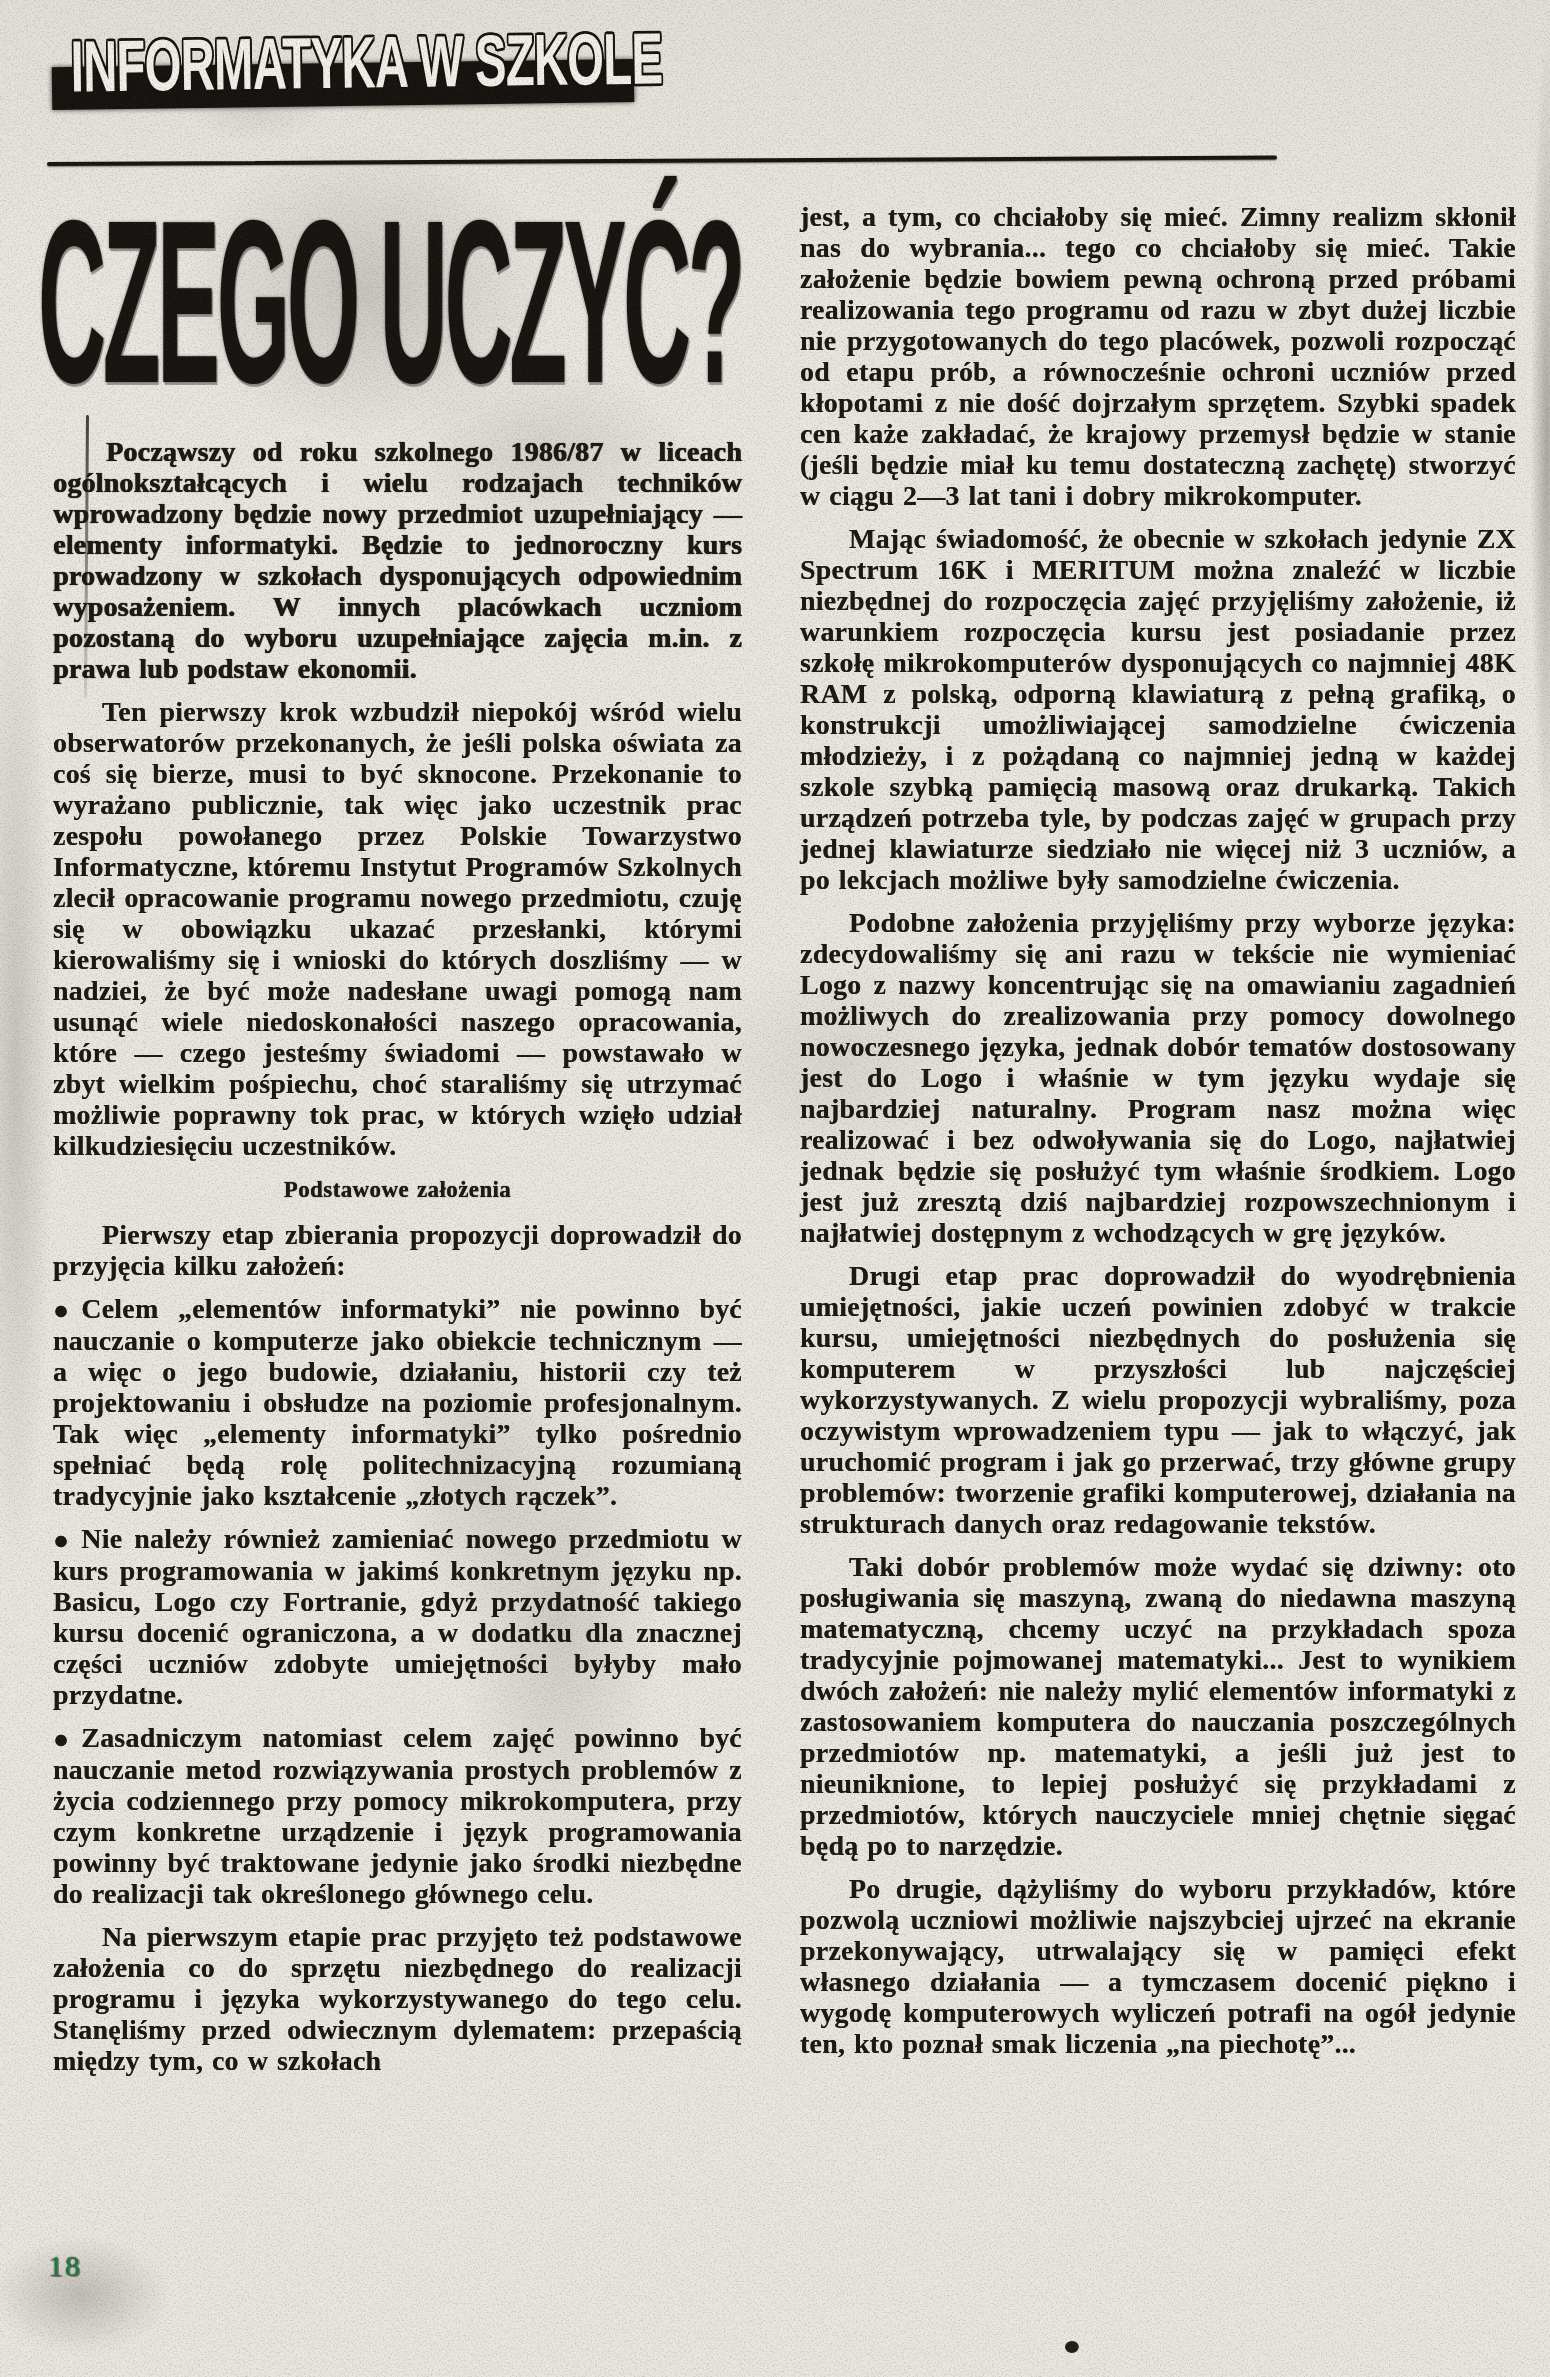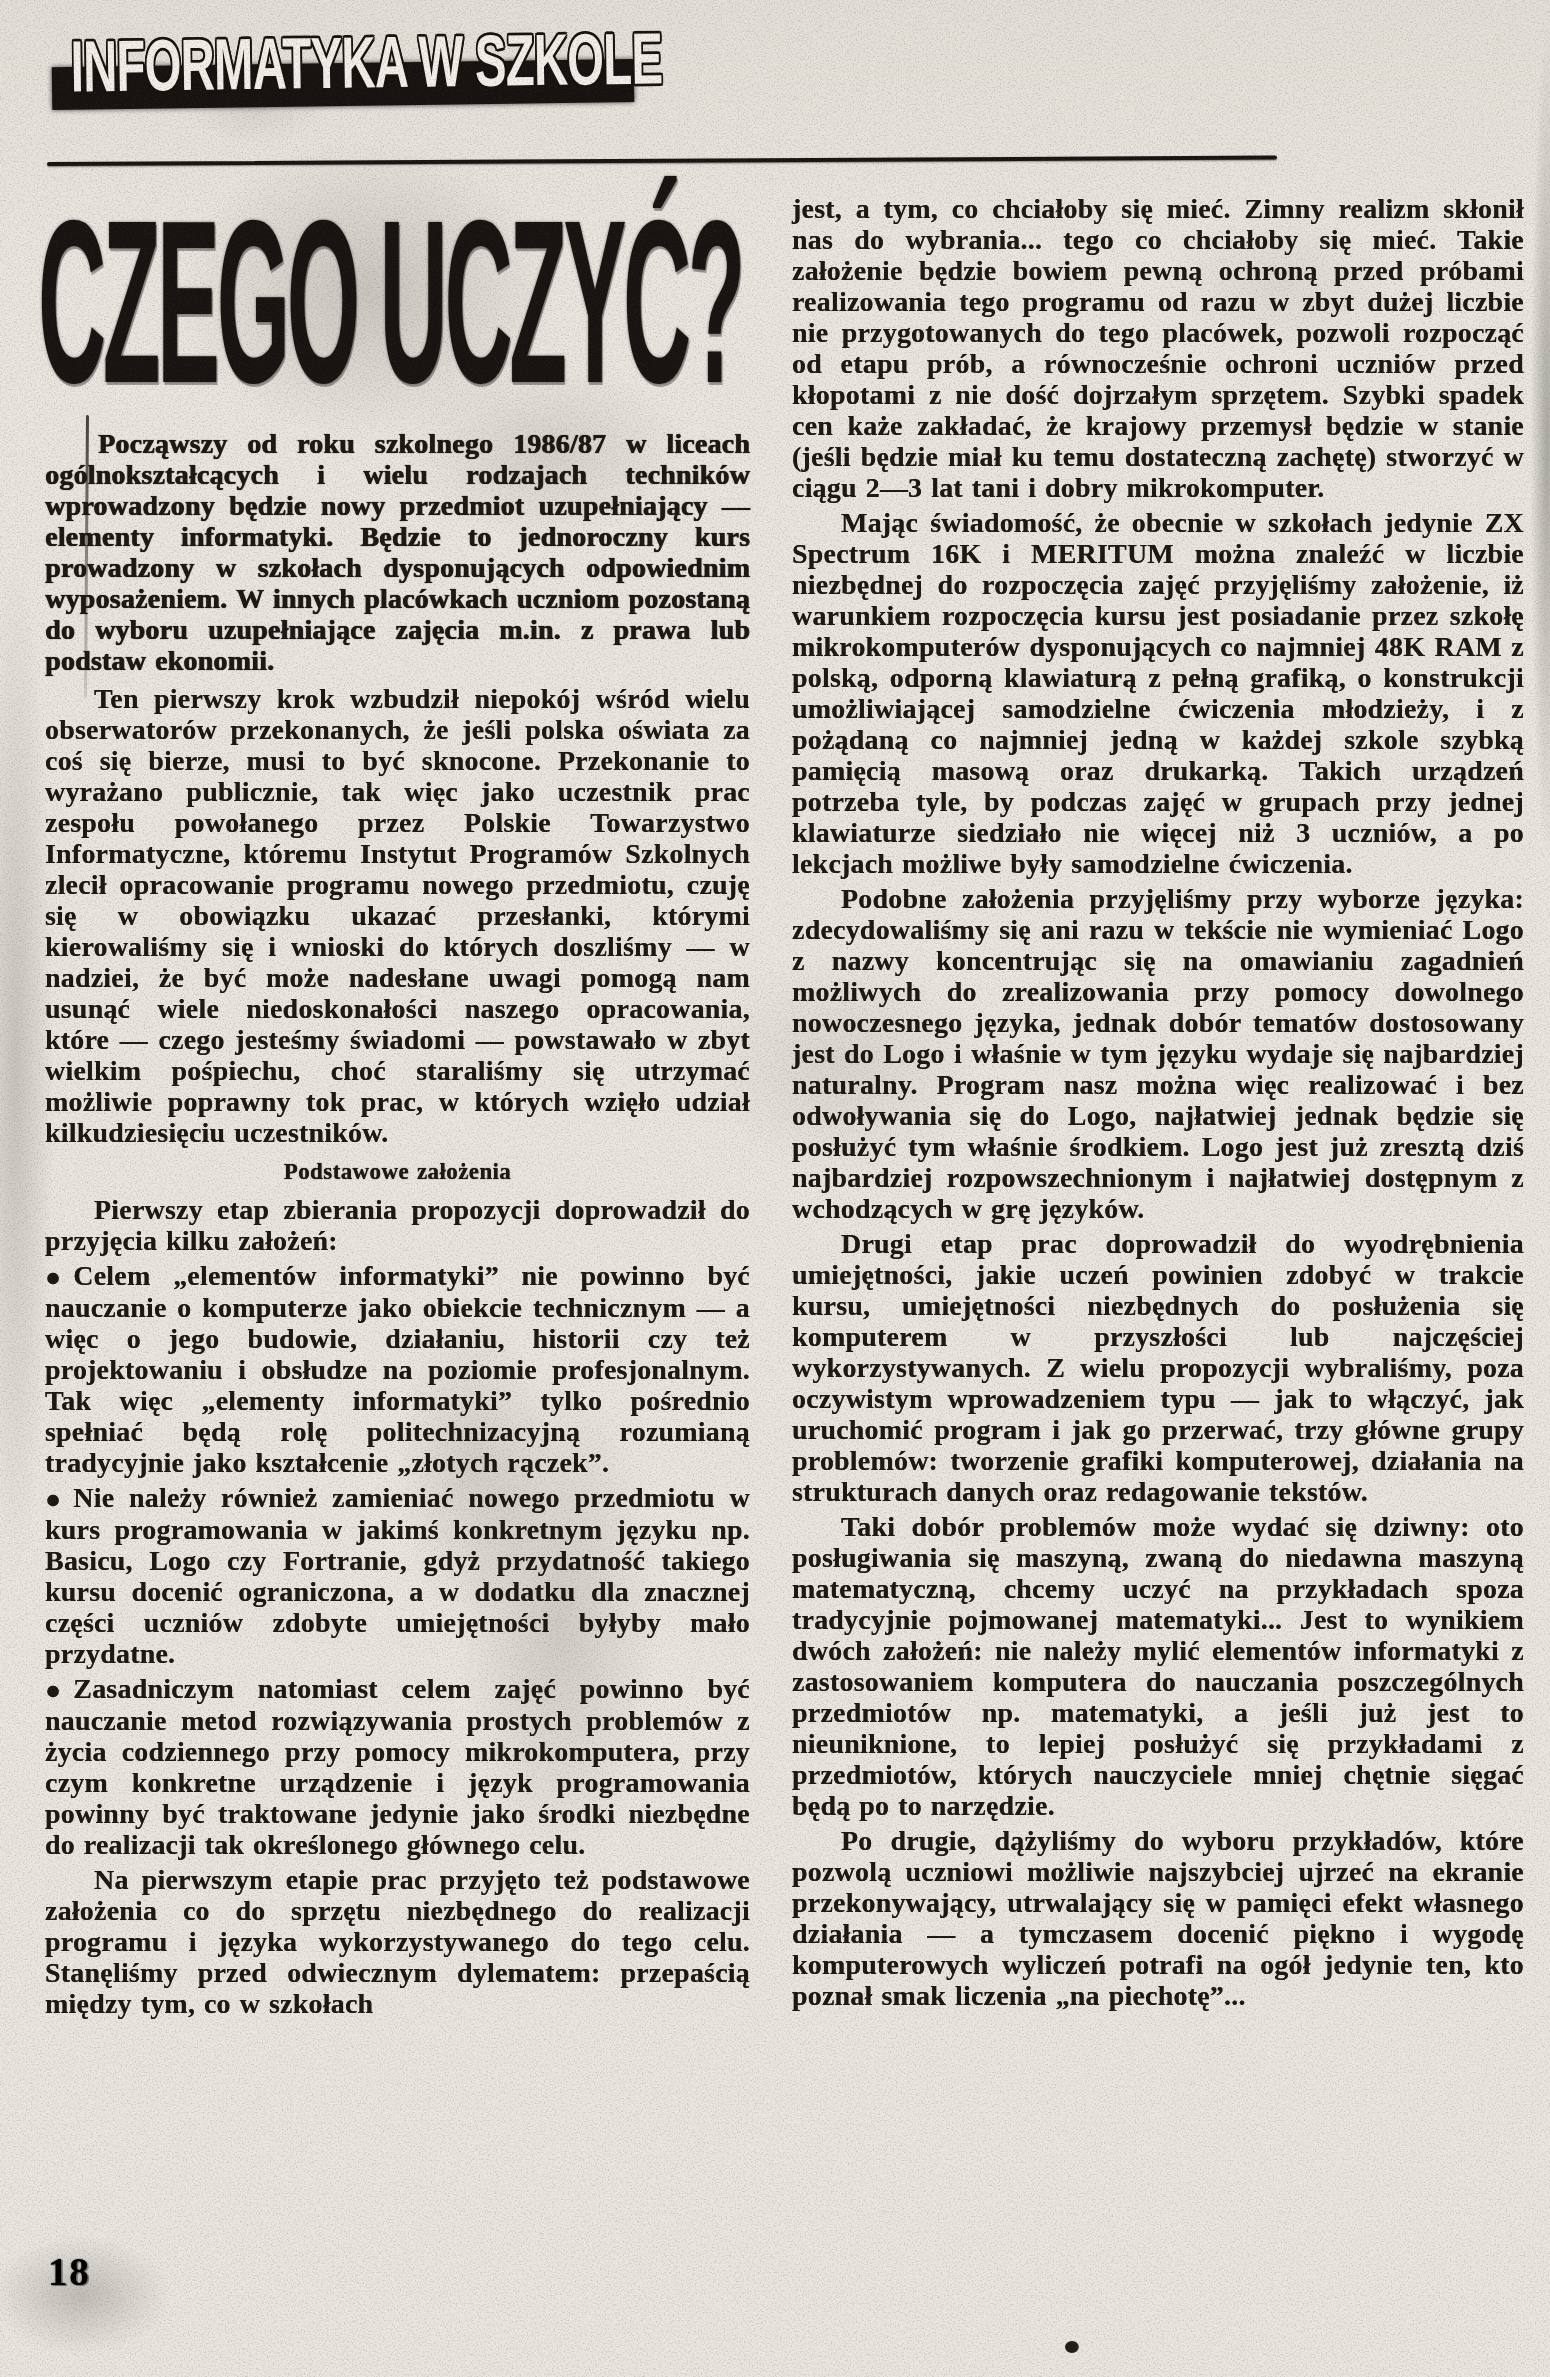--- a/index.html
+++ b/index.html
@@ -69,38 +69,38 @@
   
   .col{
     position:absolute;color:#1b1713;
     font-size:28px;line-height:31px;font-weight:bold;
     letter-spacing:0.2px;word-spacing:1.7px;
     text-align:justify;
     text-shadow:0 0 0.6px rgba(27,23,19,.75);
   }
   .col-left{left:41px;top:424px;width:713px;}
   .col-right{left:788px;top:189px;width:740px;}
-  .col p,.col h2{margin:4px;padding:0;}
+  .col p,.col h2{margin:12px;padding:0;}
   p.lead{
     margin-bottom:6.8px;text-indent:53px;
     text-shadow:0 0 1px #141110, 0.7px 0 0 rgba(20,17,16,.8);
   }
   p.body.ind{text-indent:49px;}
   h2.subhead{
     font-size:23px;line-height:34px;text-align:center;margin:6.8px 0 5.1px 0;
     letter-spacing:0.4px;text-shadow:0 0 1px #141110;
   }
   p.bullet{text-indent:0;}
   p.bullet .dot{
     display:inline-block;font-size:.95em;margin-right:12px;transform:translateY(0.9px);
   }
   .pageno{
     position:absolute;left:48px;top:2249px;
-    font-family:"Liberation Serif","DejaVu Serif",serif;font-weight:bold;
-    font-size:39px;color:#000000;letter-spacing:1.7px;
+    font-family:"Liberation Serif","DejaVu Serif",serif;font-weight:normal;
+    font-size:30px;color:#15803d;letter-spacing:1.7px;
     text-shadow:0 0 1.7px rgba(27,23,19,.8), 1.7px 0.9px 0 rgba(27,23,19,.4);
   }
 </style>
 </head>
 <body>
 
 <div class="page">
 
   <div class="stains"></div>
 

